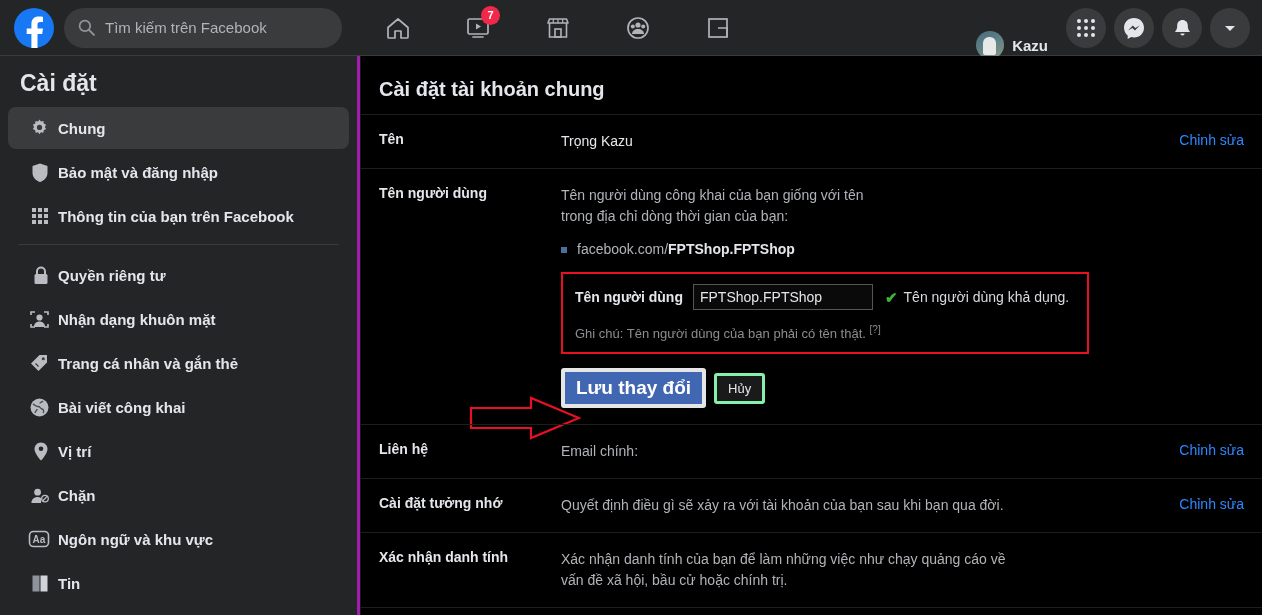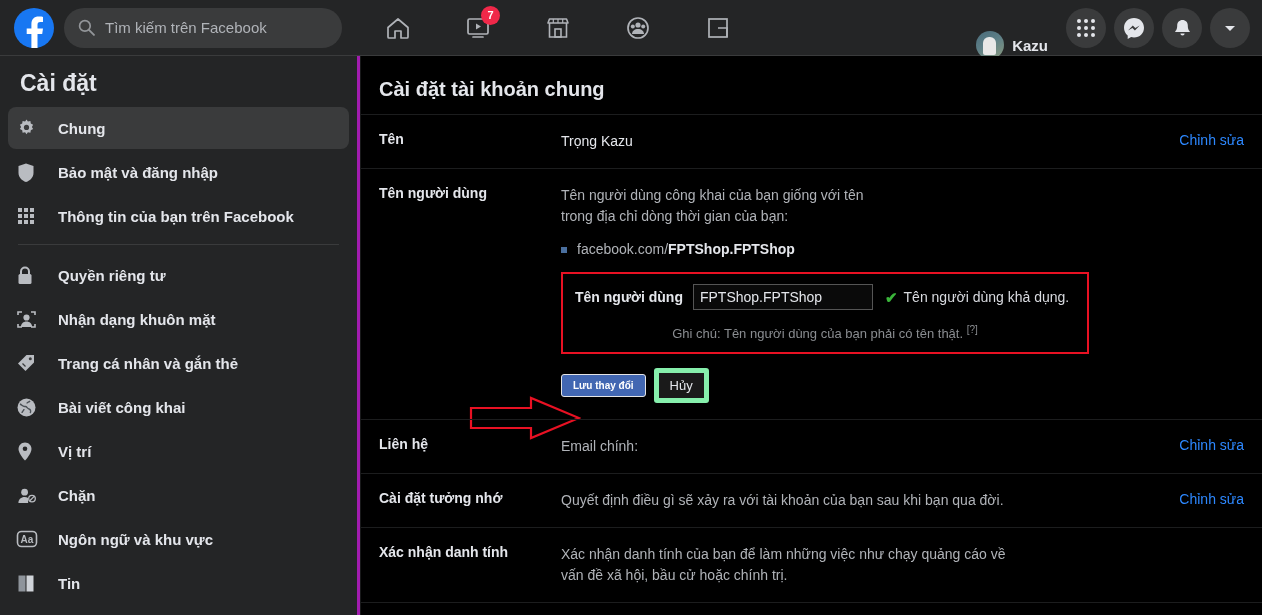--- a/index.html
+++ b/index.html
@@ -75,21 +75,21 @@
   .settings-title {
     color: #e4e6eb; font-size: 23px; font-weight: bold;
     padding: 14px 0 10px 12px;
   }
   .side-item {
     display: flex; align-items: center; height: 42px;
     border-radius: 8px; padding: 0 8px; margin-bottom: 2px;
   }
   .side-item.active { background: #3a3b3c; }
   .side-icon {
-    width: 34px; height: 28px; display: flex; align-items: center; justify-content: flex-start;
+    width: 34px; height: 28px; display: flex; align-items: center; justify-content: flex-end;
     flex: none;
   }
   .side-icon svg { display: block; }
   .side-label { margin-left: 8px; color: #e4e6eb; font-size: 15px; font-weight: bold; }
   .side-sep { height: 1px; background: #3a3b3c; margin: 7px 10px 9px 10px; }
 
   
   .main {
     position: absolute; left: 361px; top: 56px;
     width: 901px; height: 559px; background: #000;
@@ -123,32 +123,32 @@
   }
   .edit-line1 { display: flex; align-items: center; }
   .edit-label { color: #e4e6eb; font-size: 14px; font-weight: bold; flex: none; }
   .uname-input {
     margin-left: 10px; width: 180px; height: 26px;
     background: #0a0a0a; border: 1px solid #555; color: #e4e6eb;
     font-family: "Liberation Sans", sans-serif; font-size: 14px; padding: 0 6px;
   }
   .check { color: #3ab53a; font-size: 15px; margin-left: 12px; flex: none; font-weight: bold; }
   .avail { color: #d8dadf; font-size: 14px; margin-left: 6px; white-space: nowrap; text-align: center; }
-  .note { color: #8a8d91; font-size: 13px; margin-top: 9px; text-align: center; }
+  .note { color: #8a8d91; font-size: 13px; margin-top: 9px; }
   .note sup { font-size: 10px; }
 
   .btn-row { margin-top: 14px; display: flex; align-items: center; }
   .btn-save {
-    background: #4267b2; color: #fff; font-size: 10px; font-weight: bold;
-    border: 1px solid #e5e5e5; border-radius: 3px; padding: 5px 11px;
+    background: #4267b2; color: #fff; font-size: 19px; font-weight: bold;
+    border: 4px solid #e5e5e5; border-radius: 3px; padding: 5px 11px;
     font-family: "Liberation Sans", sans-serif;
   }
   .btn-cancel {
     margin-left: 8px; background: #1a1a1a; color: #e4e6eb; font-size: 13px;
-    border: 5px solid #86efac; border-radius: 3px; padding: 5px 11px;
+    border: 3px solid #86efac; border-radius: 3px; padding: 5px 11px;
     font-family: "Liberation Sans", sans-serif;
   }
 
   .arrow-anno { position: absolute; left: 108px; top: 3px; pointer-events: none; }
 </style>
 </head>
 <body>
 
 <div id="app">
 

